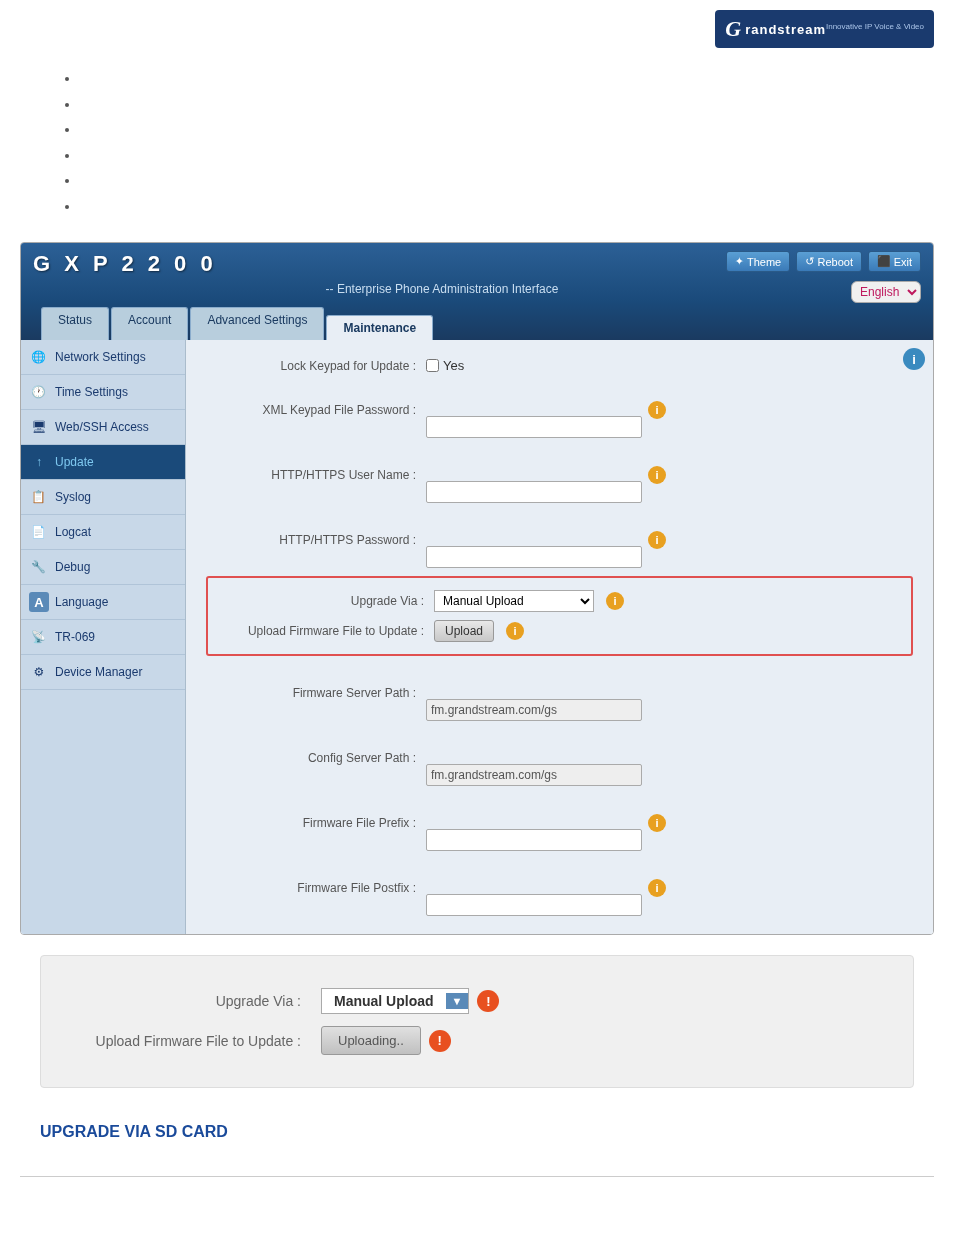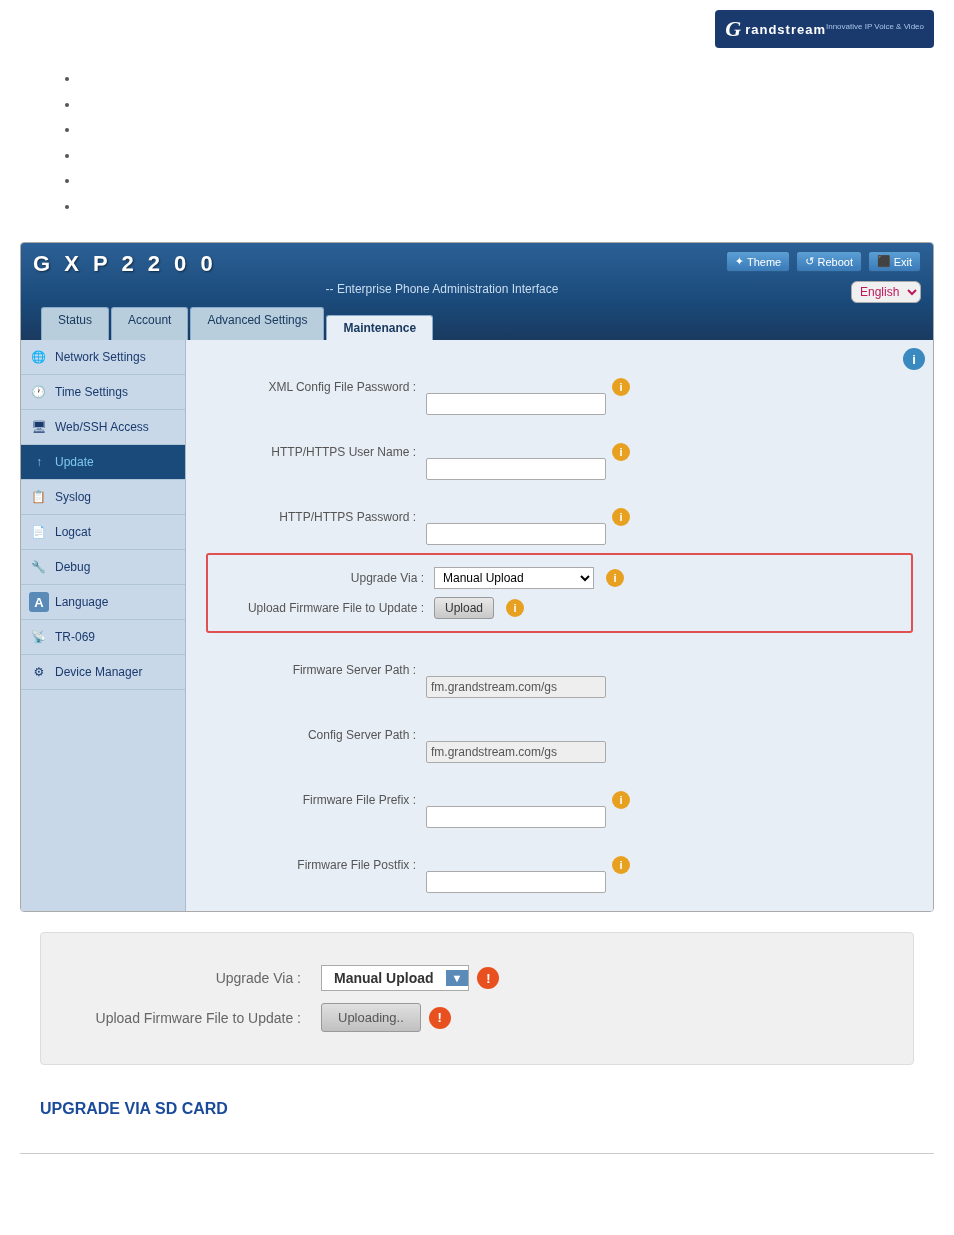--- a/index.html
+++ b/index.html
@@ -218,21 +218,21 @@
     }
     .form-label {
       text-align: right;
       width: 220px;
       color: #555;
       font-size: 12px;
       padding-right: 10px;
       flex-shrink: 0;
     }
     .form-input {
-      width: 180px;
+      width: 216px;
       height: 22px;
       border: 1px solid #aaa;
       border-radius: 2px;
       background: #fff;
       padding: 2px 4px;
       font-size: 12px;
       margin-top: 35px;
     }
     .form-input-readonly {
       background: #eee;
@@ -460,23 +460,30 @@
       </div>
       <div class="sidebar-item">
         <span class="sidebar-icon">⚙</span>
         <span>Device Manager</span>
       </div>
     </div>
 
     <div class="content-panel">
       <div class="info-icon">i</div>
 
-
-      <div class="form-row">
-        <div class="form-label">XML Config File Password :</div>
+      <div class="form-row">
+        <div class="form-label">Lock Keypad for Update :</div>
+        <div class="checkbox-row">
+          <input type="checkbox" style="">
+          <span>Yes</span>
+        </div>
+      </div>
+
+      <div class="form-row">
+        <div class="form-label">XML Keypad File Password :</div>
         <input type="password" class="form-input" style="">
         <div class="hint-icon">i</div>
       </div>
 
       <div class="form-row">
         <div class="form-label">HTTP/HTTPS User Name :</div>
         <input type="text" class="form-input" style="">
         <div class="hint-icon">i</div>
       </div>
 

